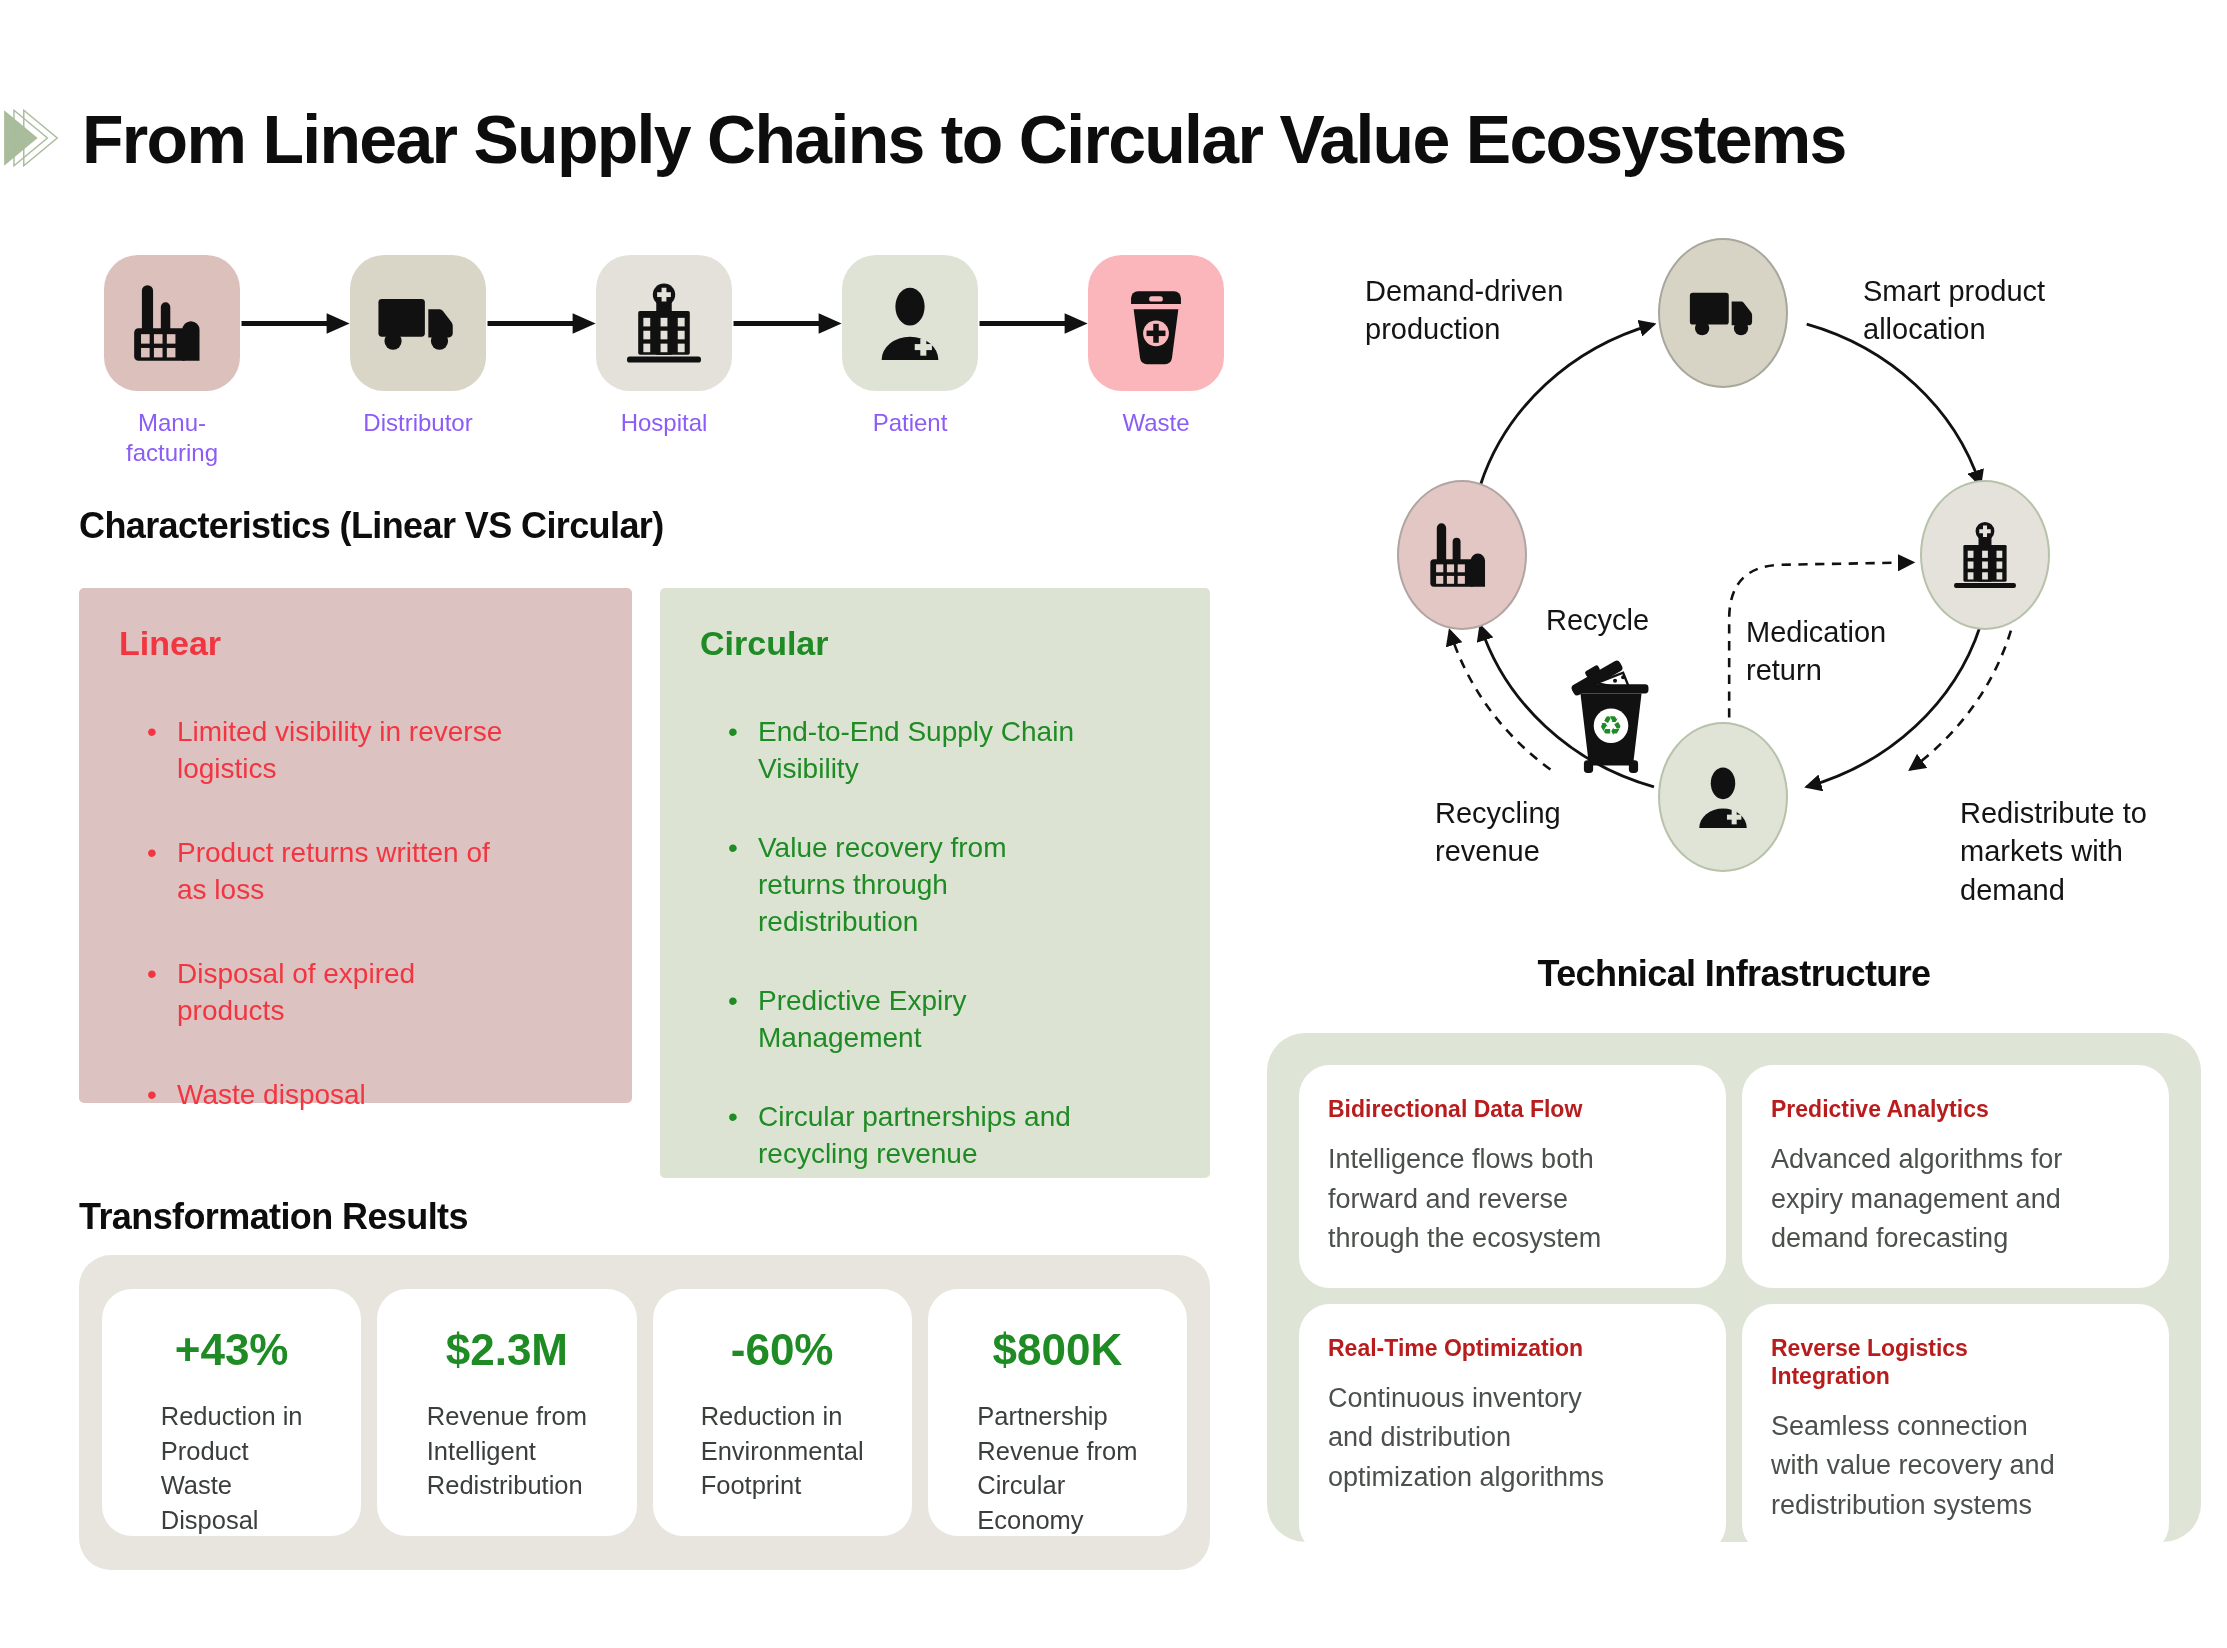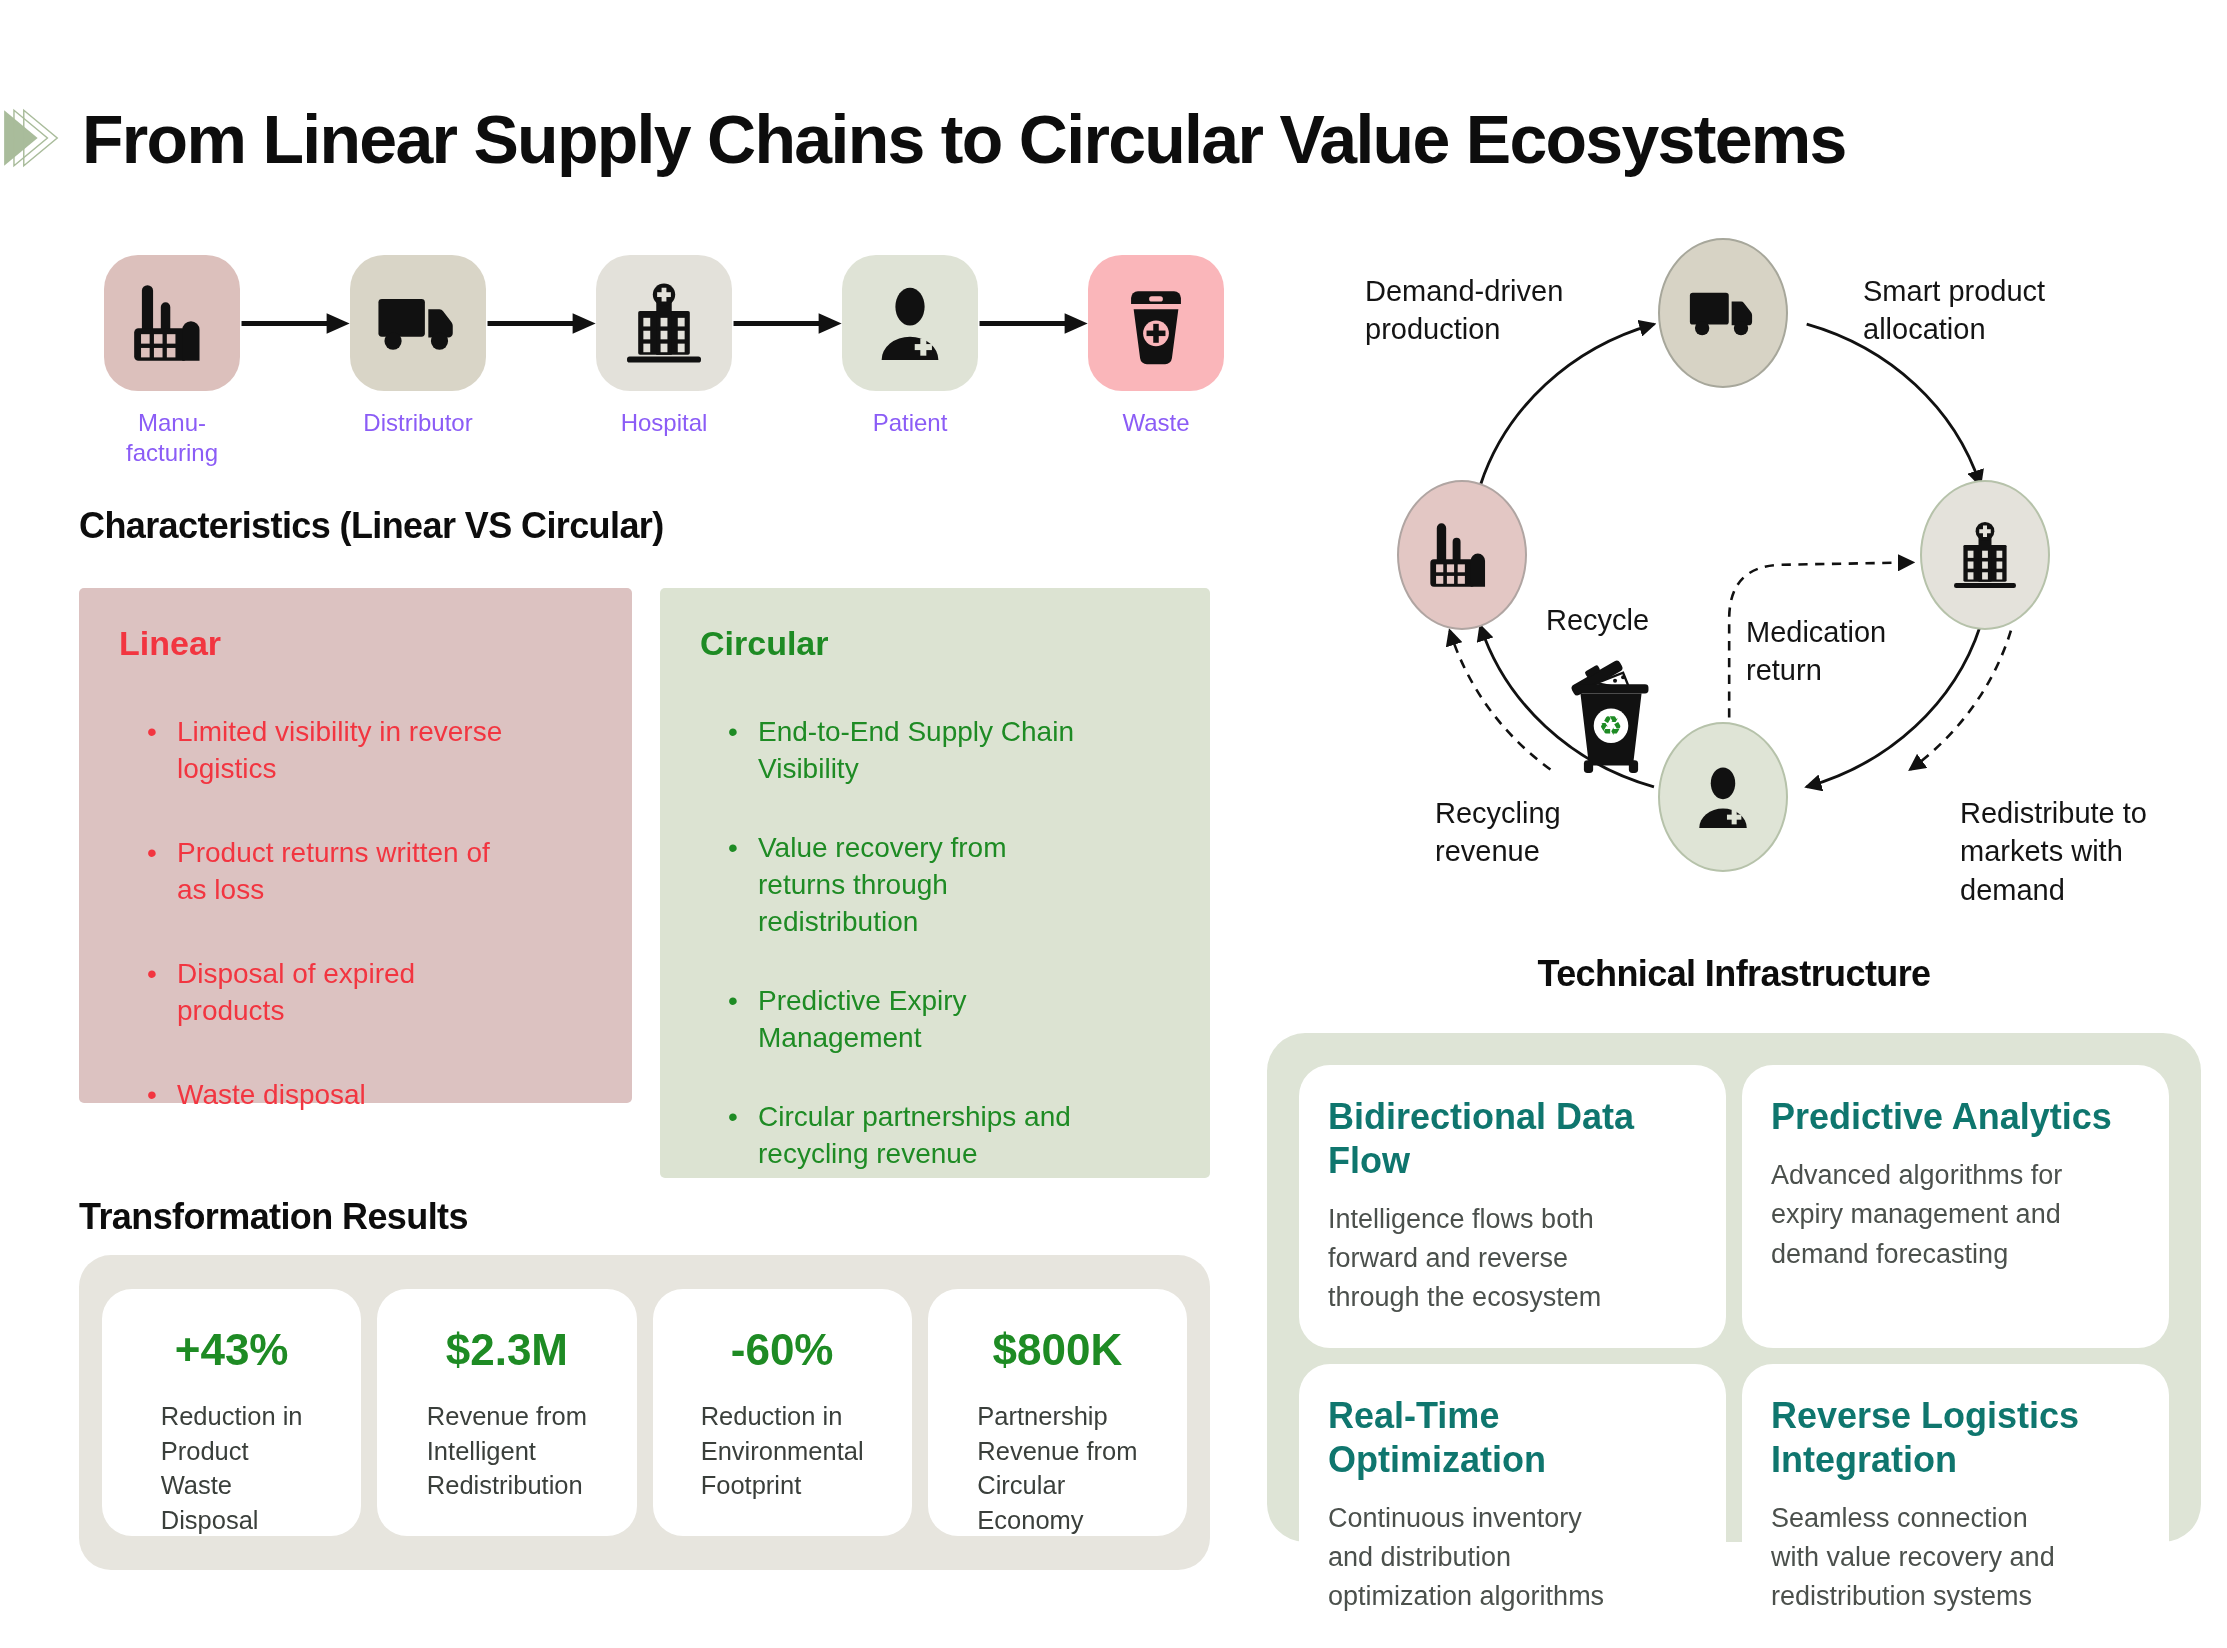--- a/index.html
+++ b/index.html
@@ -115,21 +115,21 @@
   .tech-container{
     position:absolute;left:1267px;top:1033px;width:934px;height:509px;
     background:#dee4d6;border-radius:38px;
     display:grid;grid-template-columns:1fr 1fr;grid-template-rows:1fr 1fr;
     gap:16px;padding:32px;box-sizing:border-box;
   }
   .tech-card{
     background:#ffffff;border-radius:31px;
     padding:30px 29px;box-sizing:border-box;
   }
-  .tech-card-title{font-size:36px;font-weight:800;color:#0f766e;line-height:1.22;}
+  .tech-card-title{font-size:23px;font-weight:800;color:#b91c1c;line-height:1.22;}
   .tech-card-body{margin-top:17.4px;font-size:27px;line-height:1.45;color:#4b504c;}
 
   .hole{fill:var(--hole,#fff);}
   .ink{fill:#111;}
 </style>
 </head>
 <body>
 
 <div class="page">
 

